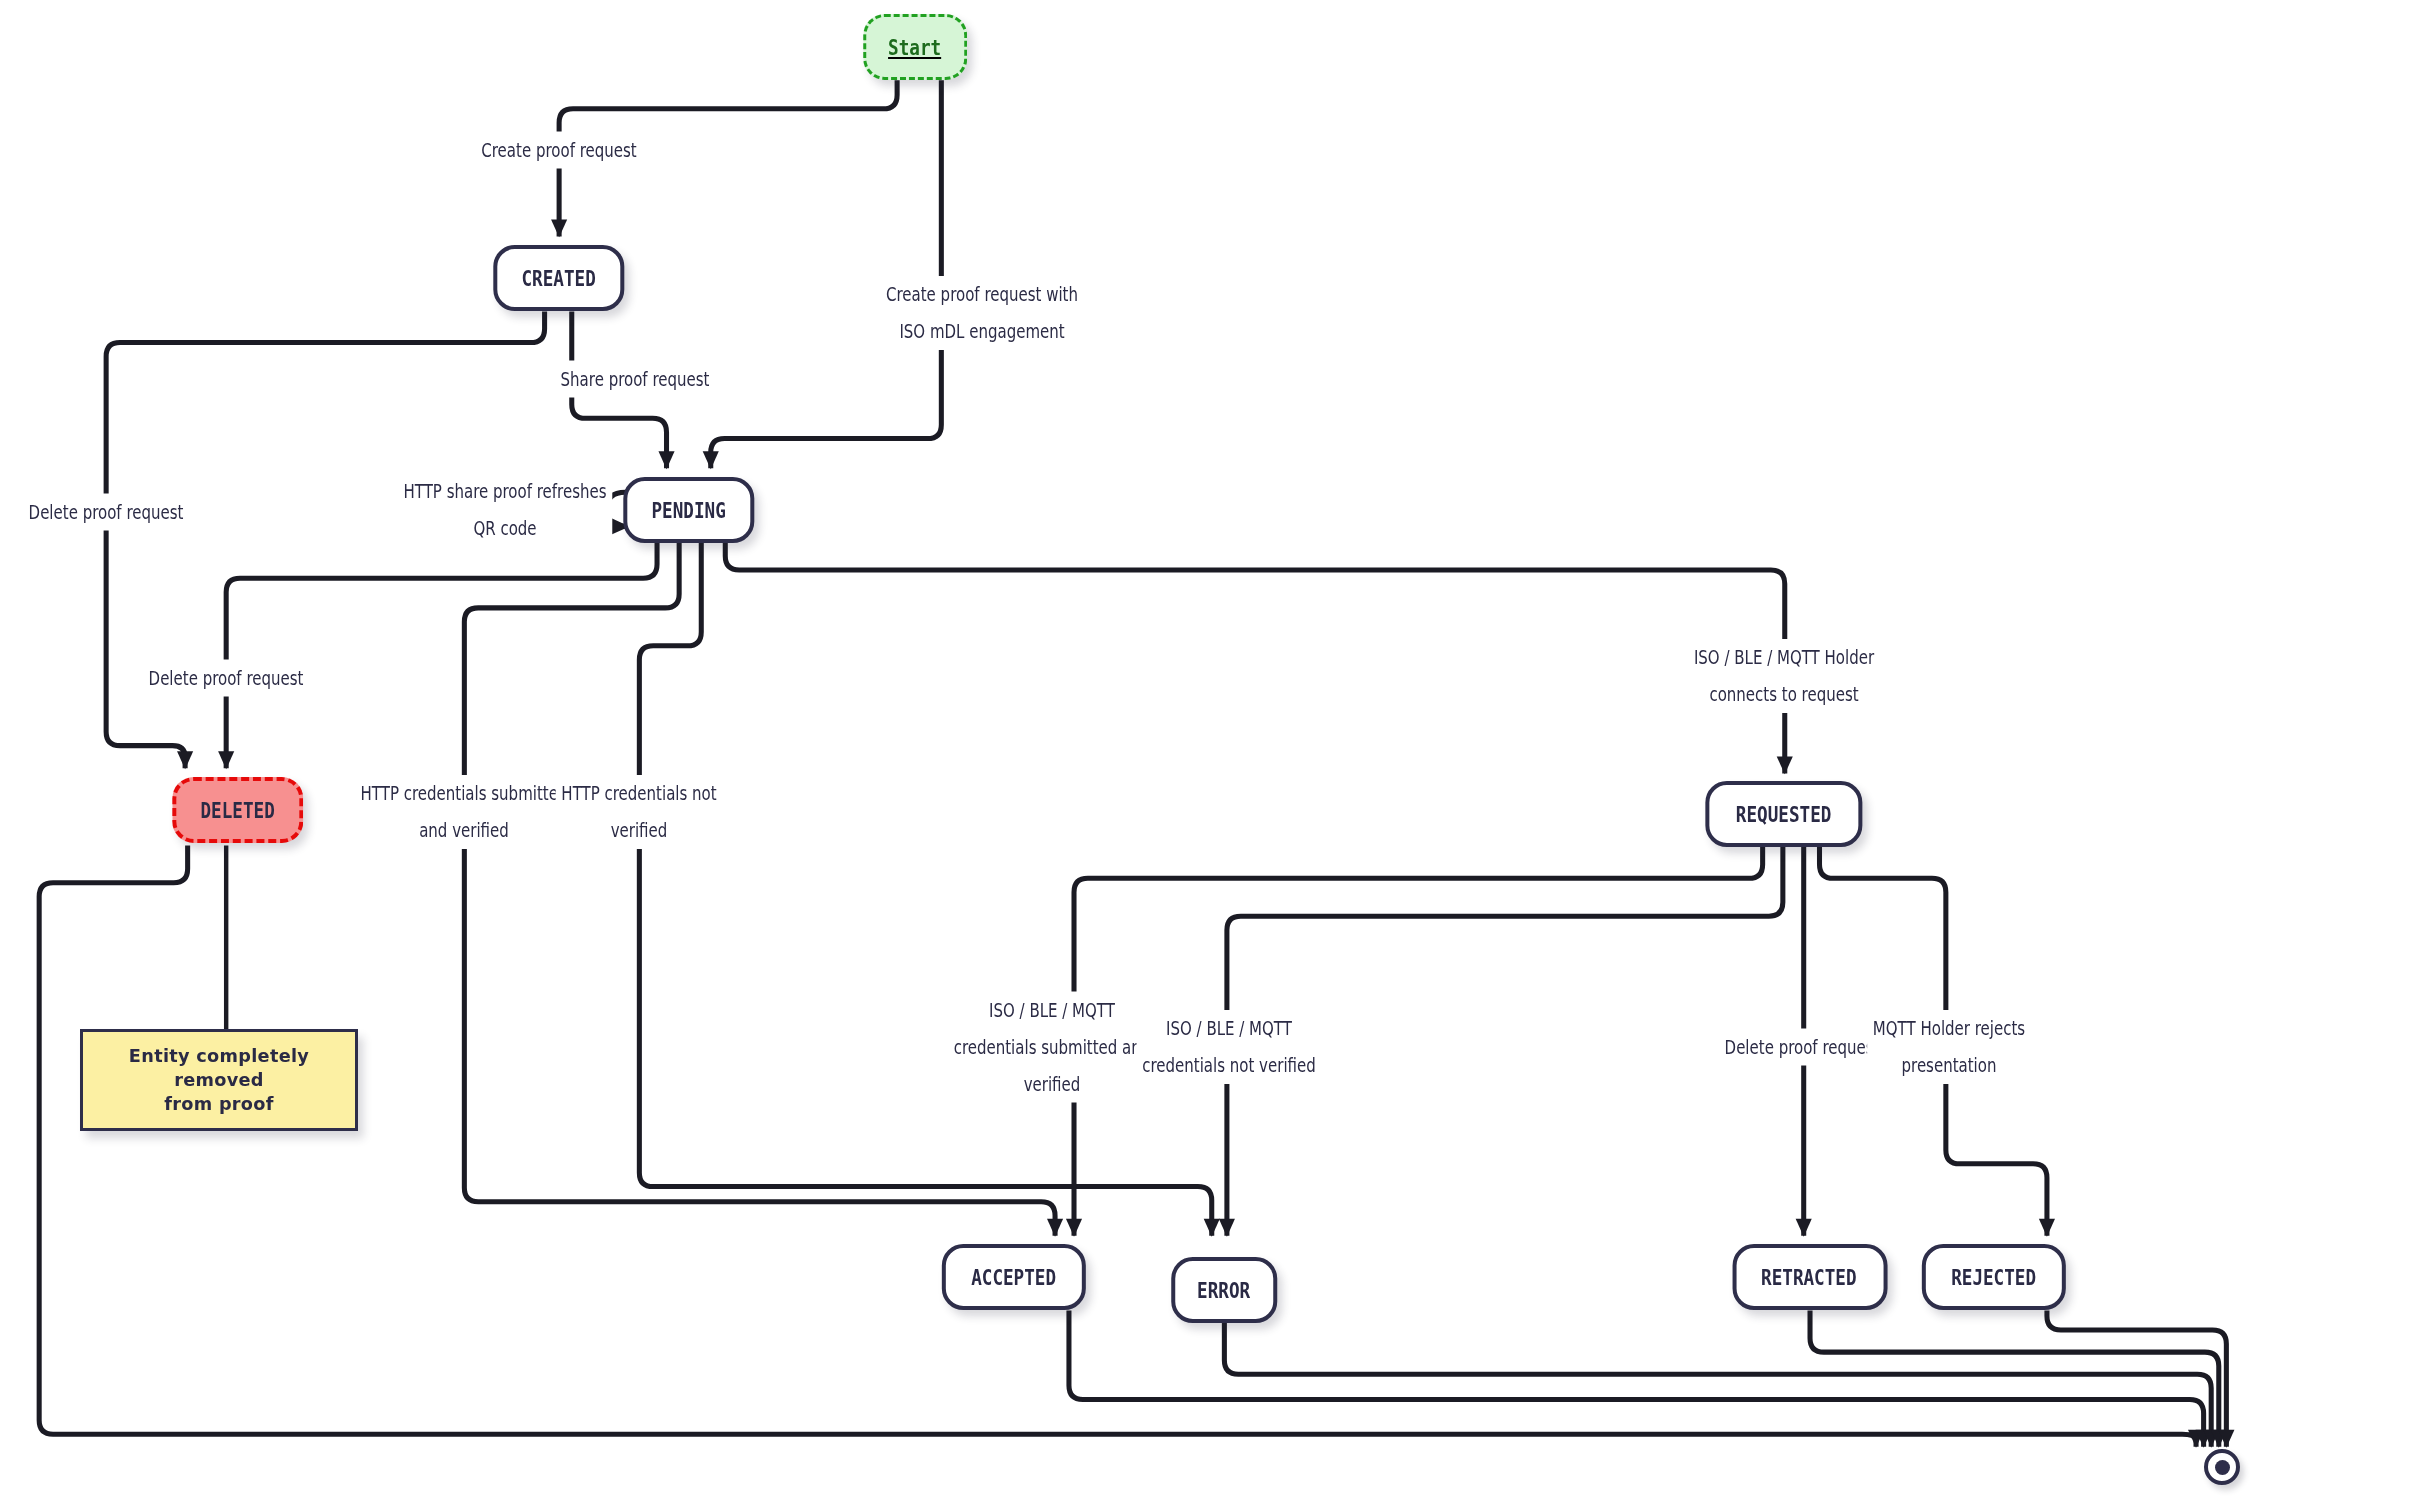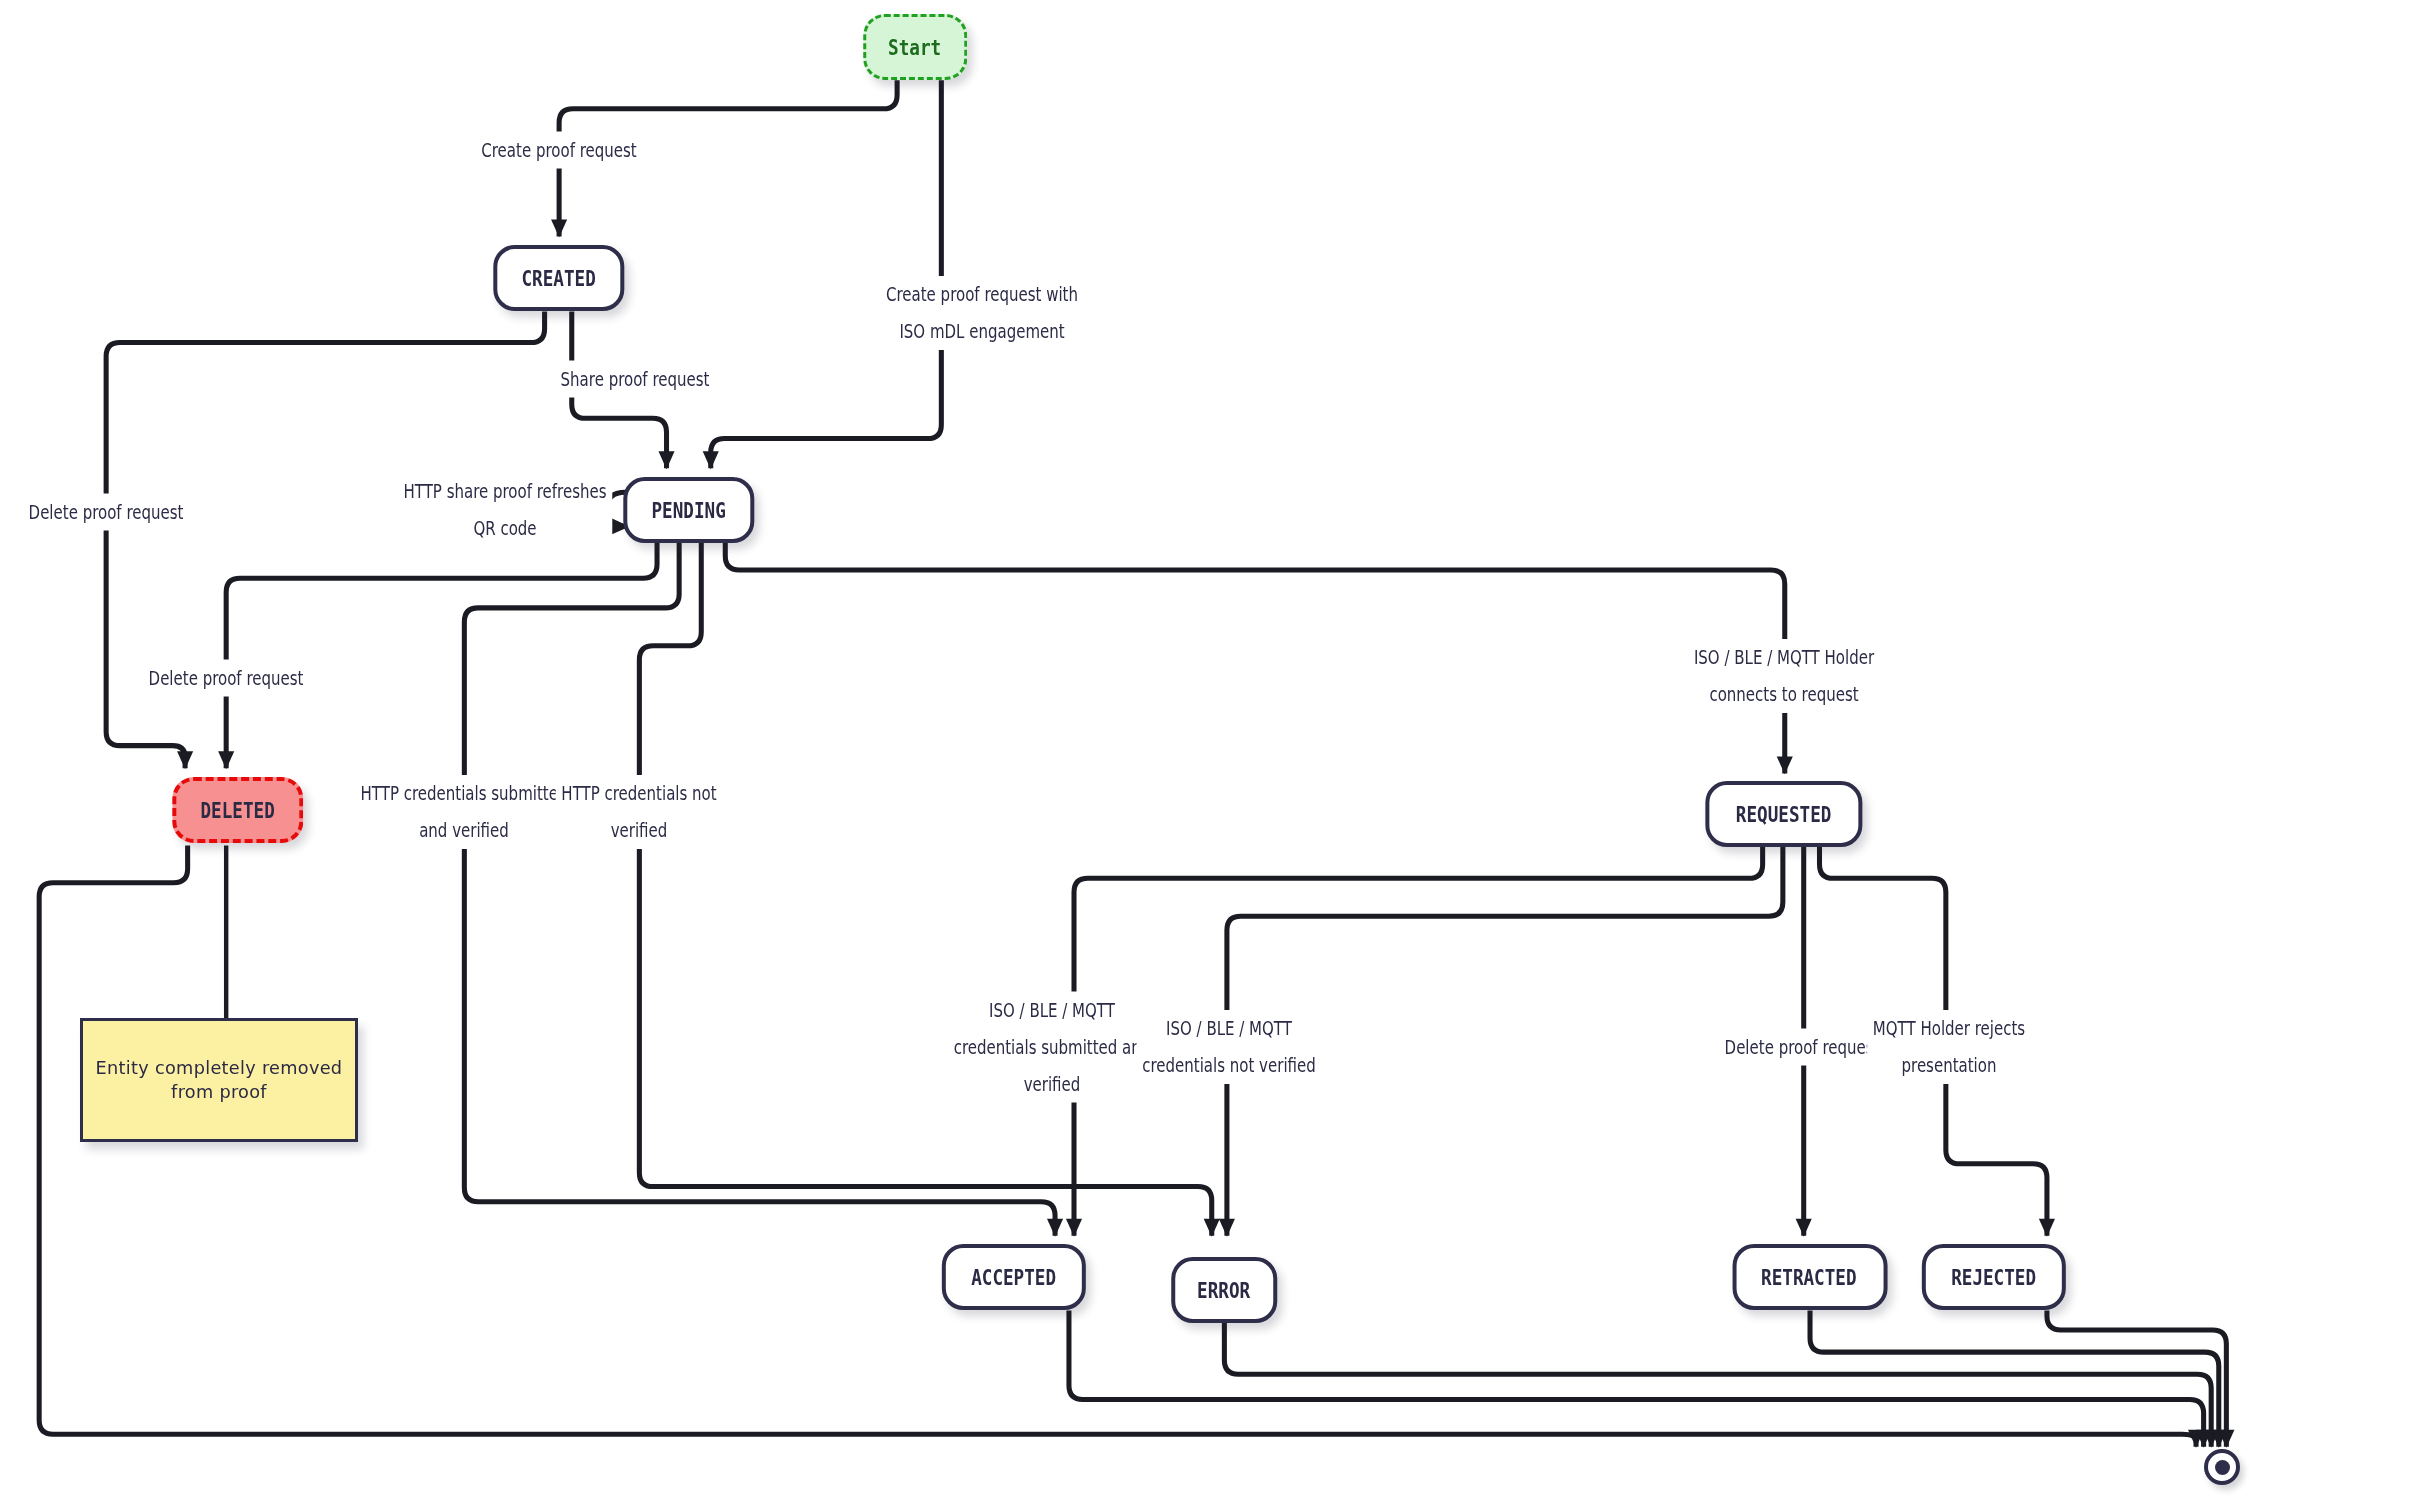--- a/index.html
+++ b/index.html
@@ -30,20 +30,21 @@
   }
   .node .nlabel{
     font-family:"DejaVu Sans Mono",monospace;
     font-weight:bold;font-size:21.5px;
     color:var(--node_text,#2a2a45);
     transform:scaleX(0.82);
   }
   .node.start{
     background:var(--start_fill,#d6f5d6);
     border:3.8px dashed var(--start_border,#21a121);
+    text-decoration:underline;
   }
   .node.start .nlabel{color:var(--start_text,#1d6b1d);}
   .node.deleted{
     background:var(--deleted_fill,#f79090);
     border:4.4px dashed var(--deleted_border,#e60a0a);
   }
 
   .edge-label{
     position:absolute;
     transform:translate(-50%,-50%) scaleX(0.75);
@@ -51,28 +52,28 @@
     color:var(--label_text,#2b2b45);
     font-size:20px;line-height:37px;
     text-align:center;
     padding:0 7.6px;
     white-space:nowrap;
   }
   .edge-label span{display:block;}
 
   .note{
     position:absolute;
-    width:278px;height:124px;
+    width:278px;height:102px;
     transform:translate(-50%,-50%);
     background:var(--note_fill,#fcf0a3);
     border:3.8px solid var(--node_border,#2e2e4a);
     box-shadow:6.3px 7.6px 8.8px rgba(40,40,60,0.18);
     display:flex;flex-direction:column;align-items:center;justify-content:center;
     color:var(--node_text,#2a2a45);
-    font-weight:normal;font-size:17.7px;line-height:24px;
+    font-weight:bold;font-size:17.7px;line-height:24px;
     letter-spacing:0.3px;
     box-sizing:border-box;
     text-align:center;
   }
 
   .final-state{
     position:absolute;
     transform:translate(-50%,-50%);
     width:28px;height:28px;border-radius:50%;
     border:4.4px solid var(--node_border,#2e2e4a);

